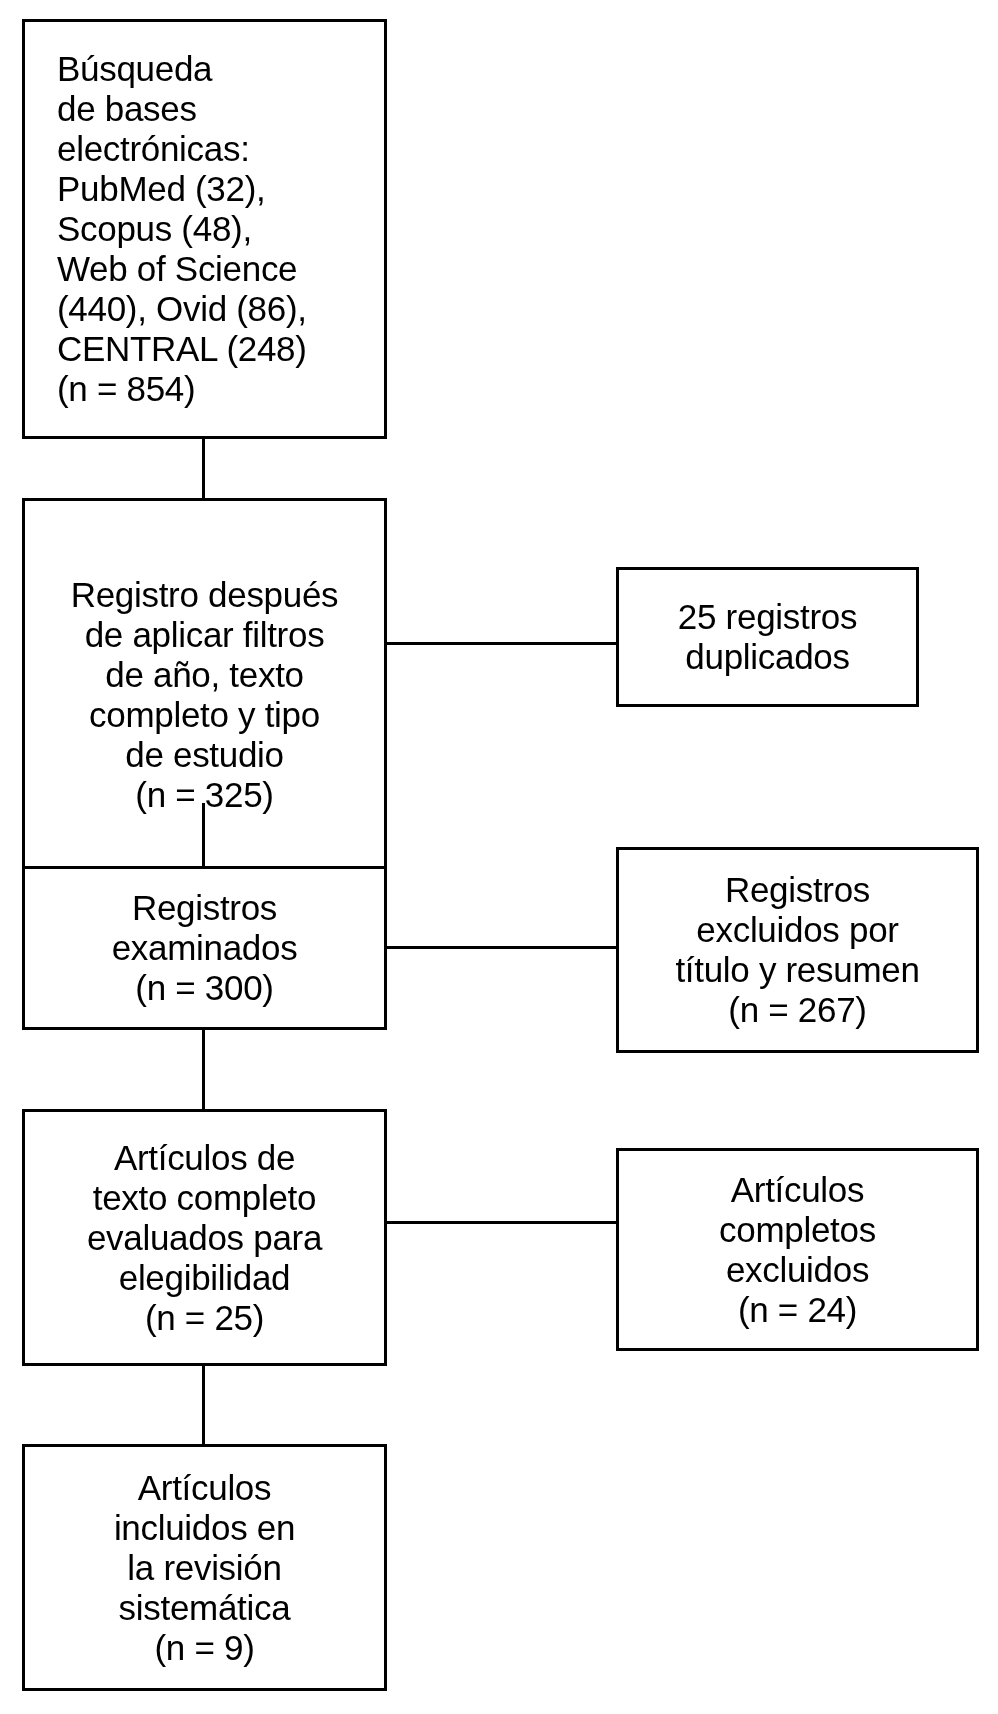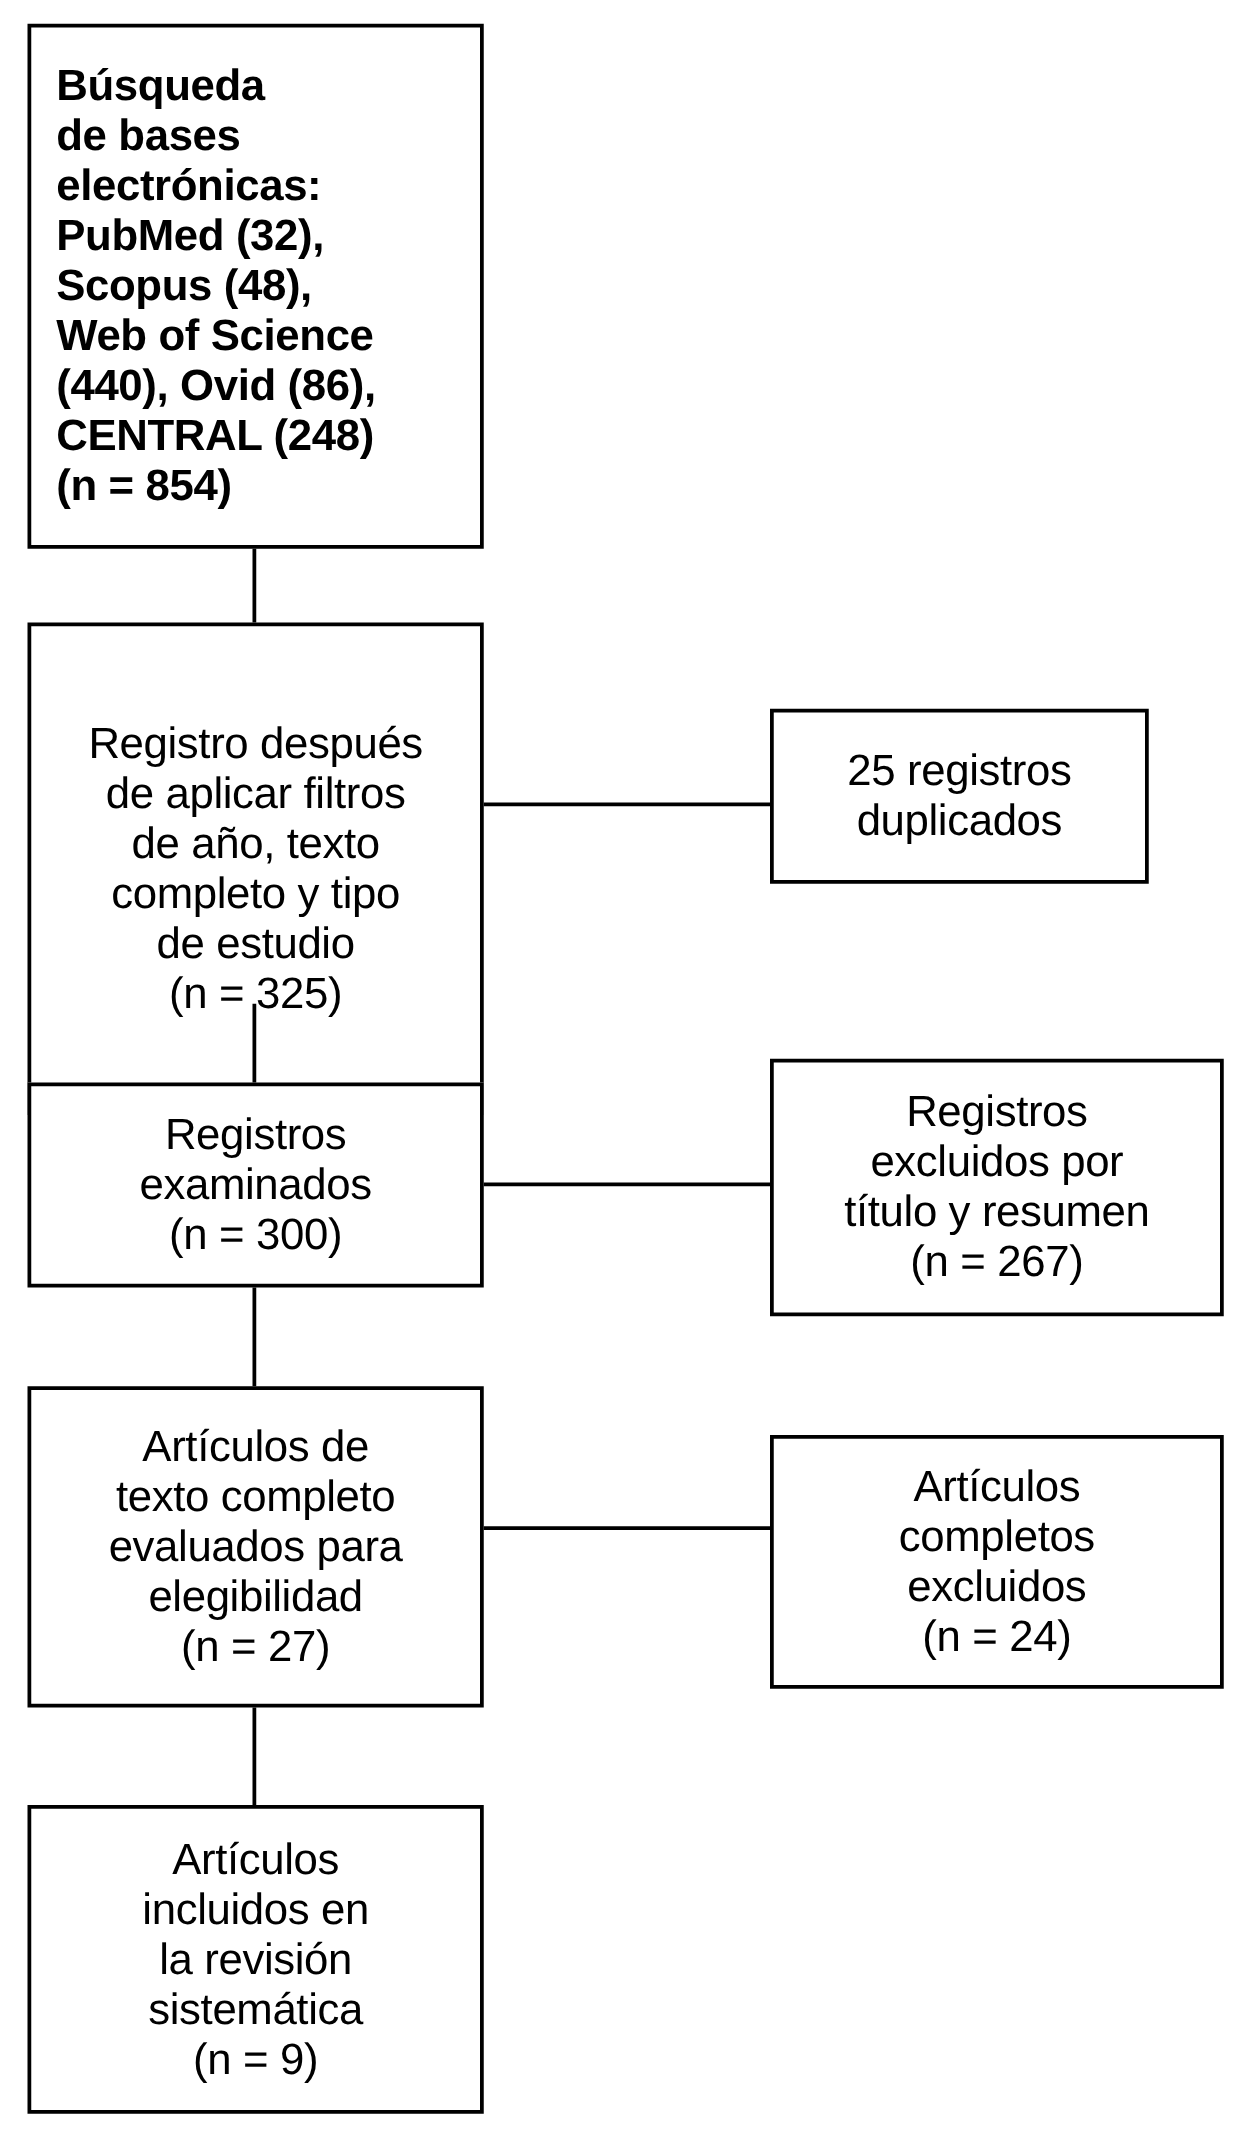--- a/index.html
+++ b/index.html
@@ -29,22 +29,21 @@
     font-size: 35px;
     line-height: 40px;
     text-align: center;
     letter-spacing: -0.3px;
   }
   .box.align-left {
     justify-content: flex-start;
   }
   .box.align-left .box-text {
     text-align: left;
-    padding-left: 20px;
-    font-weight: bold;
+    padding-left: 32px;
   }
   .connector {
     position: absolute;
     background: #000000;
   }
 
   
   .box-search    { left: 22px;  top: 19px;   width: 365px; height: 420px; }
   .box-filtered  { left: 22px;  top: 498px;  width: 365px; height: 394px; }
   .box-screened  { left: 22px;  top: 866px;  width: 365px; height: 164px; }
@@ -95,21 +94,21 @@
     <div class="box-text">Registros
 examinados
 (n = 300)</div>
   </div>
 
   <div class="box box-fulltext">
     <div class="box-text">Artículos de
 texto completo
 evaluados para
 elegibilidad
-(n = 27)</div>
+(n = 25)</div>
   </div>
 
   <div class="box box-included">
     <div class="box-text">Artículos
 incluidos en
 la revisión
 sistemática
 (n = 9)</div>
   </div>
 

